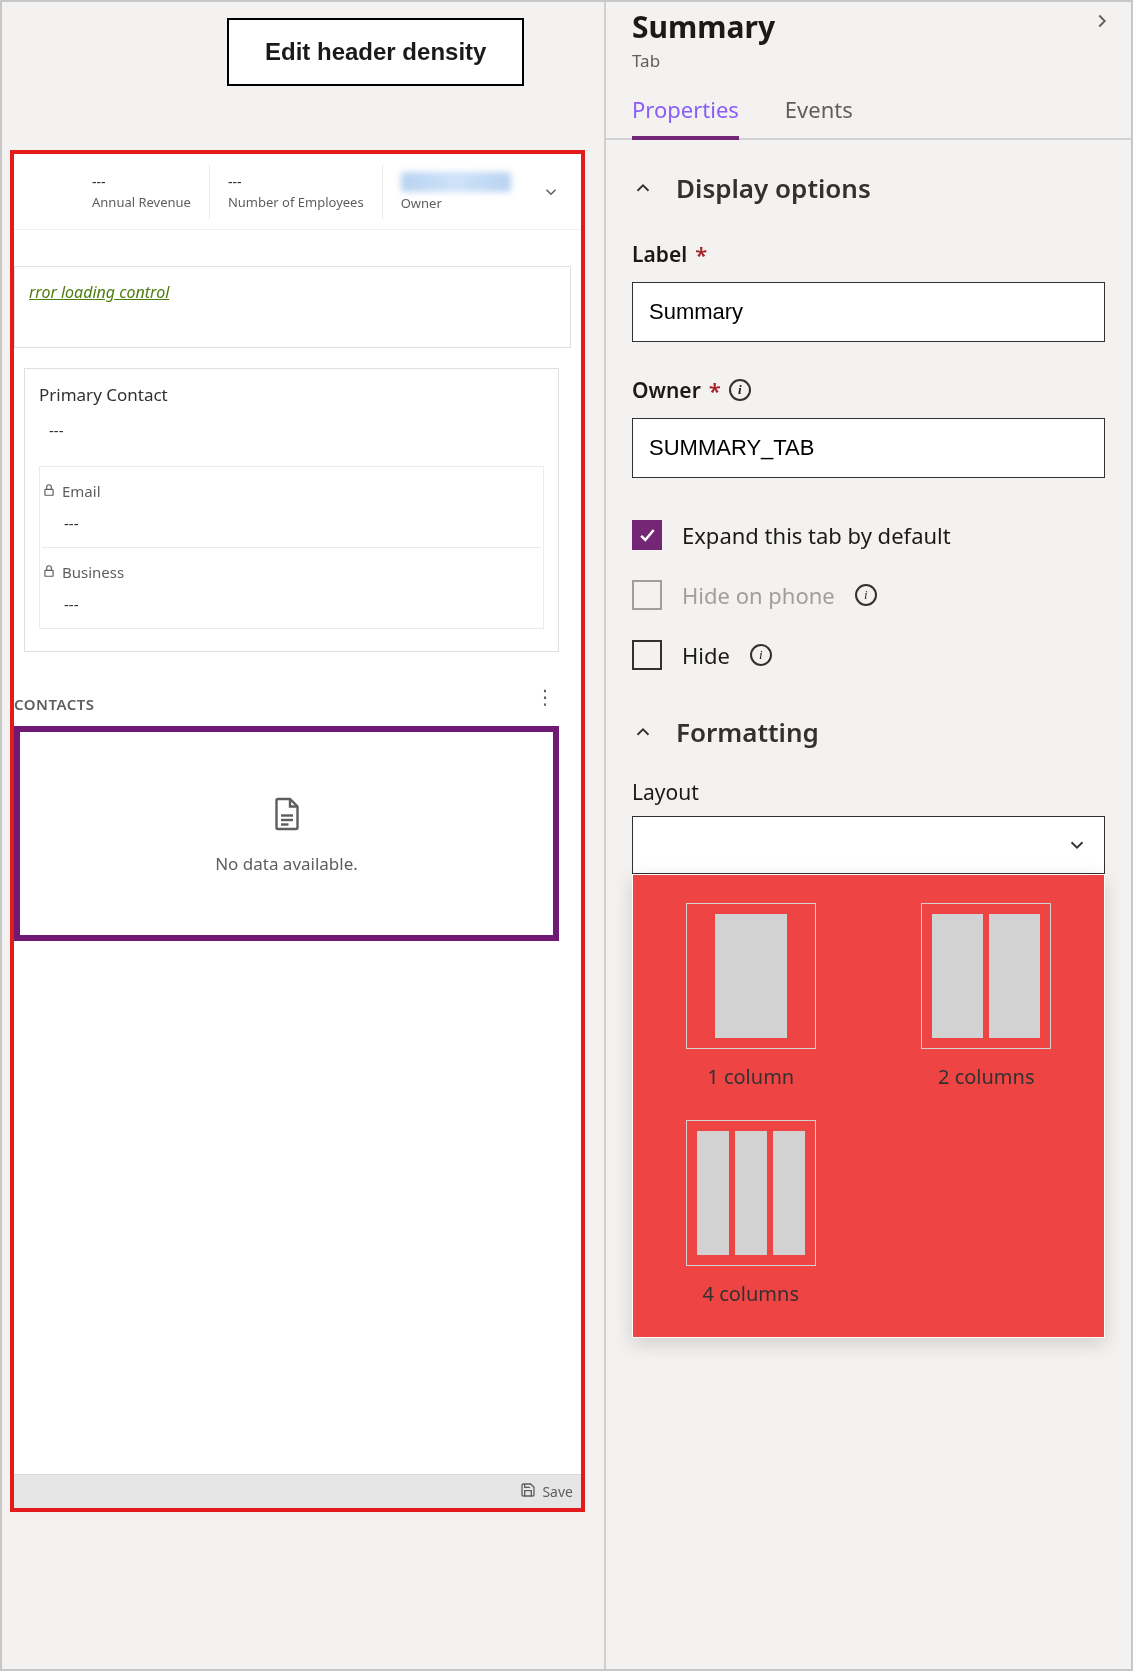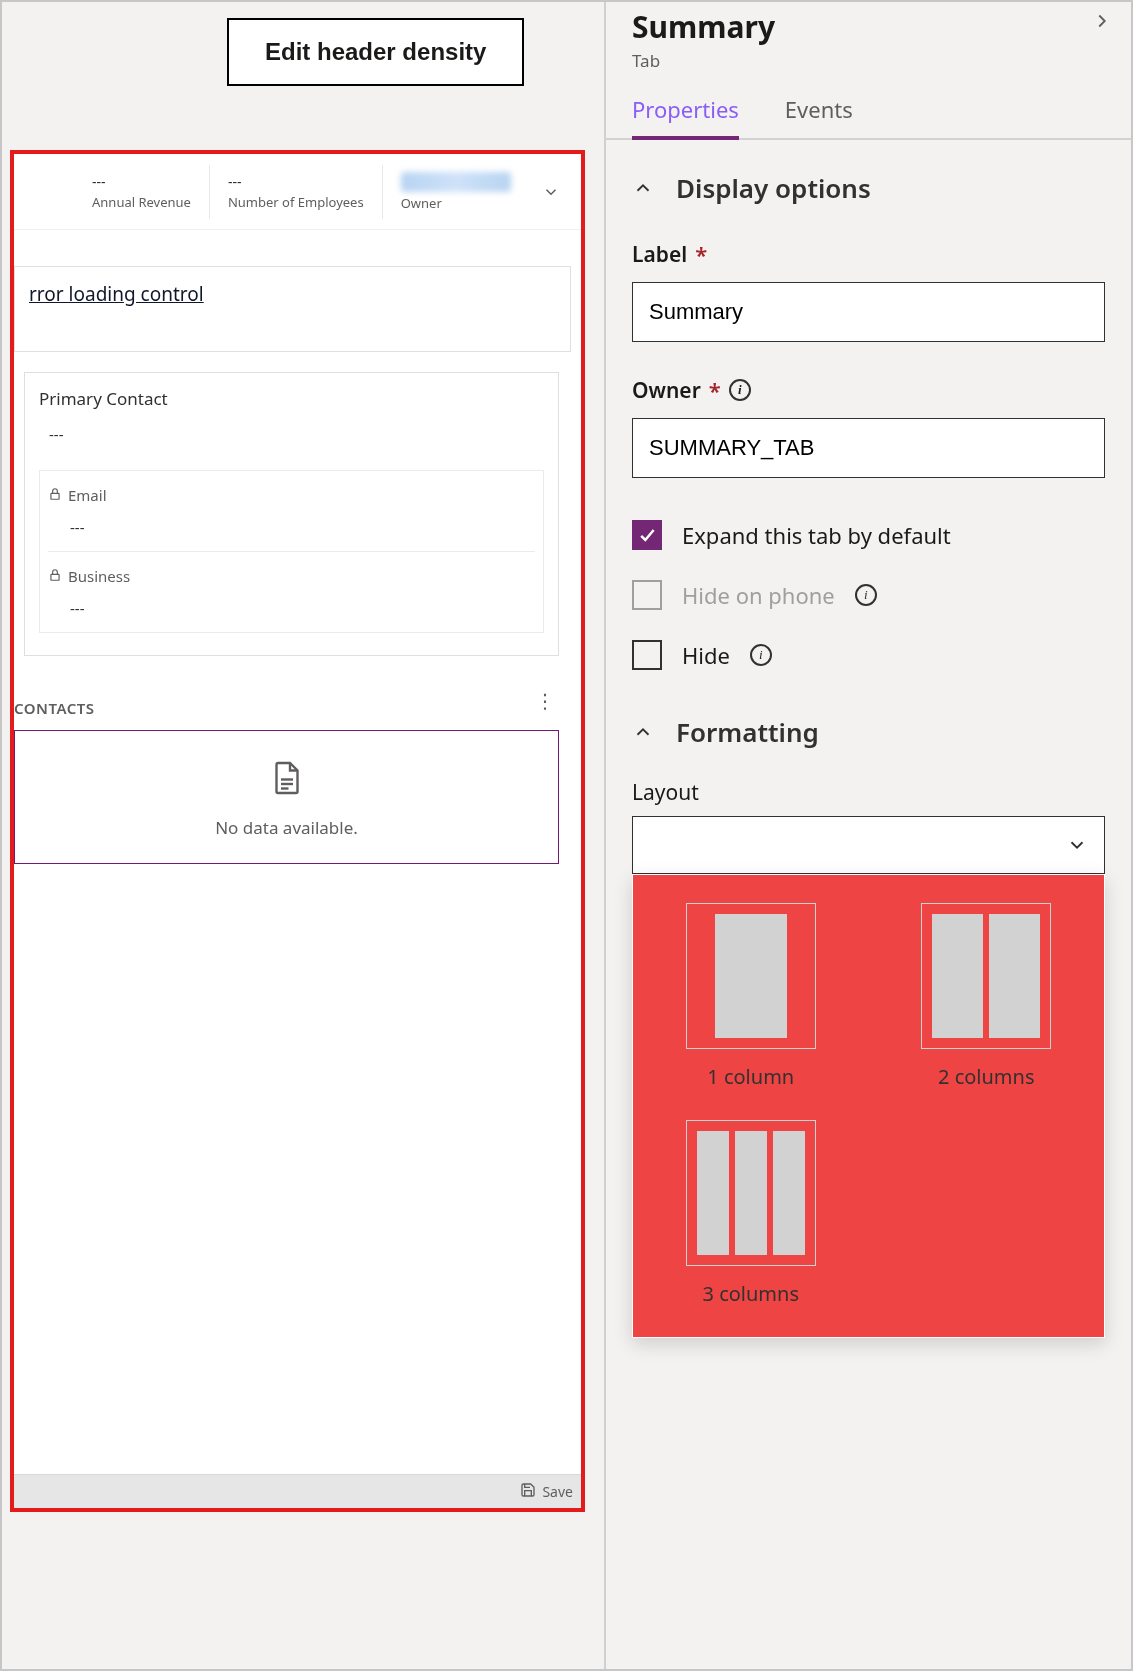--- a/index.html
+++ b/index.html
@@ -75,57 +75,58 @@
     display: flex; align-items:center; justify-content:center;
     color: #605e5c;
   }
 
   .section-box {
     margin: 36px 10px 0 0;
     border: 1px solid #e1dfdd;
     padding: 14px 14px 44px 14px;
   }
   .err-link {
-    color: #0f172a;
+    color: #4d7c0f;
     text-decoration: underline;
-    font-size: 19px;
+    font-size: 16px;
     cursor: pointer;
+    font-style: italic;
   }
 
   .pc-section {
     margin: 20px 22px 4px 10px;
     border: 1px solid #e1dfdd;
     padding: 14px 14px 22px 14px;
   }
   .pc-title { font-size: 17px; color: #323130; }
   .pc-val { margin-top: 14px; font-size: 15px; color: #323130; padding-left: 10px;}
   .pc-inner {
     margin-top: 26px;
     border: 1px solid #ebebeb;
-    padding: 0 8px;
+    padding: 0 2px;
   }
   .pc-field {
     padding: 14px 0;
     border-bottom: 1px solid #ebebeb;
   }
   .pc-field:last-child { border-bottom:none;}
   .pc-flabel { font-size: 15px; color: #605e5c; display:flex; align-items:center; gap:6px;}
   .pc-fval { margin-top:12px; padding-left:22px; font-size:15px; color:#323130;}
 
   .contacts-head {
     display:flex; justify-content:space-between; align-items:center;
     margin: 26px 22px 0 0;
     padding-right: 4px;
   }
   .contacts-title { font-size: 15px; font-weight: 600; color:#605e5c; letter-spacing: .5px; margin-top: 16px;}
   .contacts-more { color:#605e5c; cursor:pointer; font-size:20px; }
   .contacts-empty {
-    border: 1px solid #701a75;
+    border: 6px solid #701a75;
     margin: 12px 22px 0 0;
-    height: 134px;
+    height: 215px;
     display:flex; flex-direction:column;
     align-items:center; justify-content:center;
     color:#605e5c; gap:16px; font-size:17px;
   }
   .doc-icon { width: 36px; height: 44px; color:#605e5c;}
 
   .save-bar {
     position:absolute; left:0; right:0; bottom:0;
     height: 34px; background:#e6e6e6;
     display:flex; justify-content:flex-end; align-items:center;
@@ -418,20 +419,20 @@
                 <div class="col"></div>
               </div>
             <div class="layout-caption">2 columns</div>
           </div>
           <div class="layout-card">
             <div class="layout-thumb">
                 <div class="col"></div>
                 <div class="col"></div>
                 <div class="col"></div>
               </div>
-            <div class="layout-caption">3 columns</div>
+            <div class="layout-caption">4 columns</div>
           </div>
         </div>
 
       </div>
     </div>
   </div>
 </div>
 
 </body></html>

